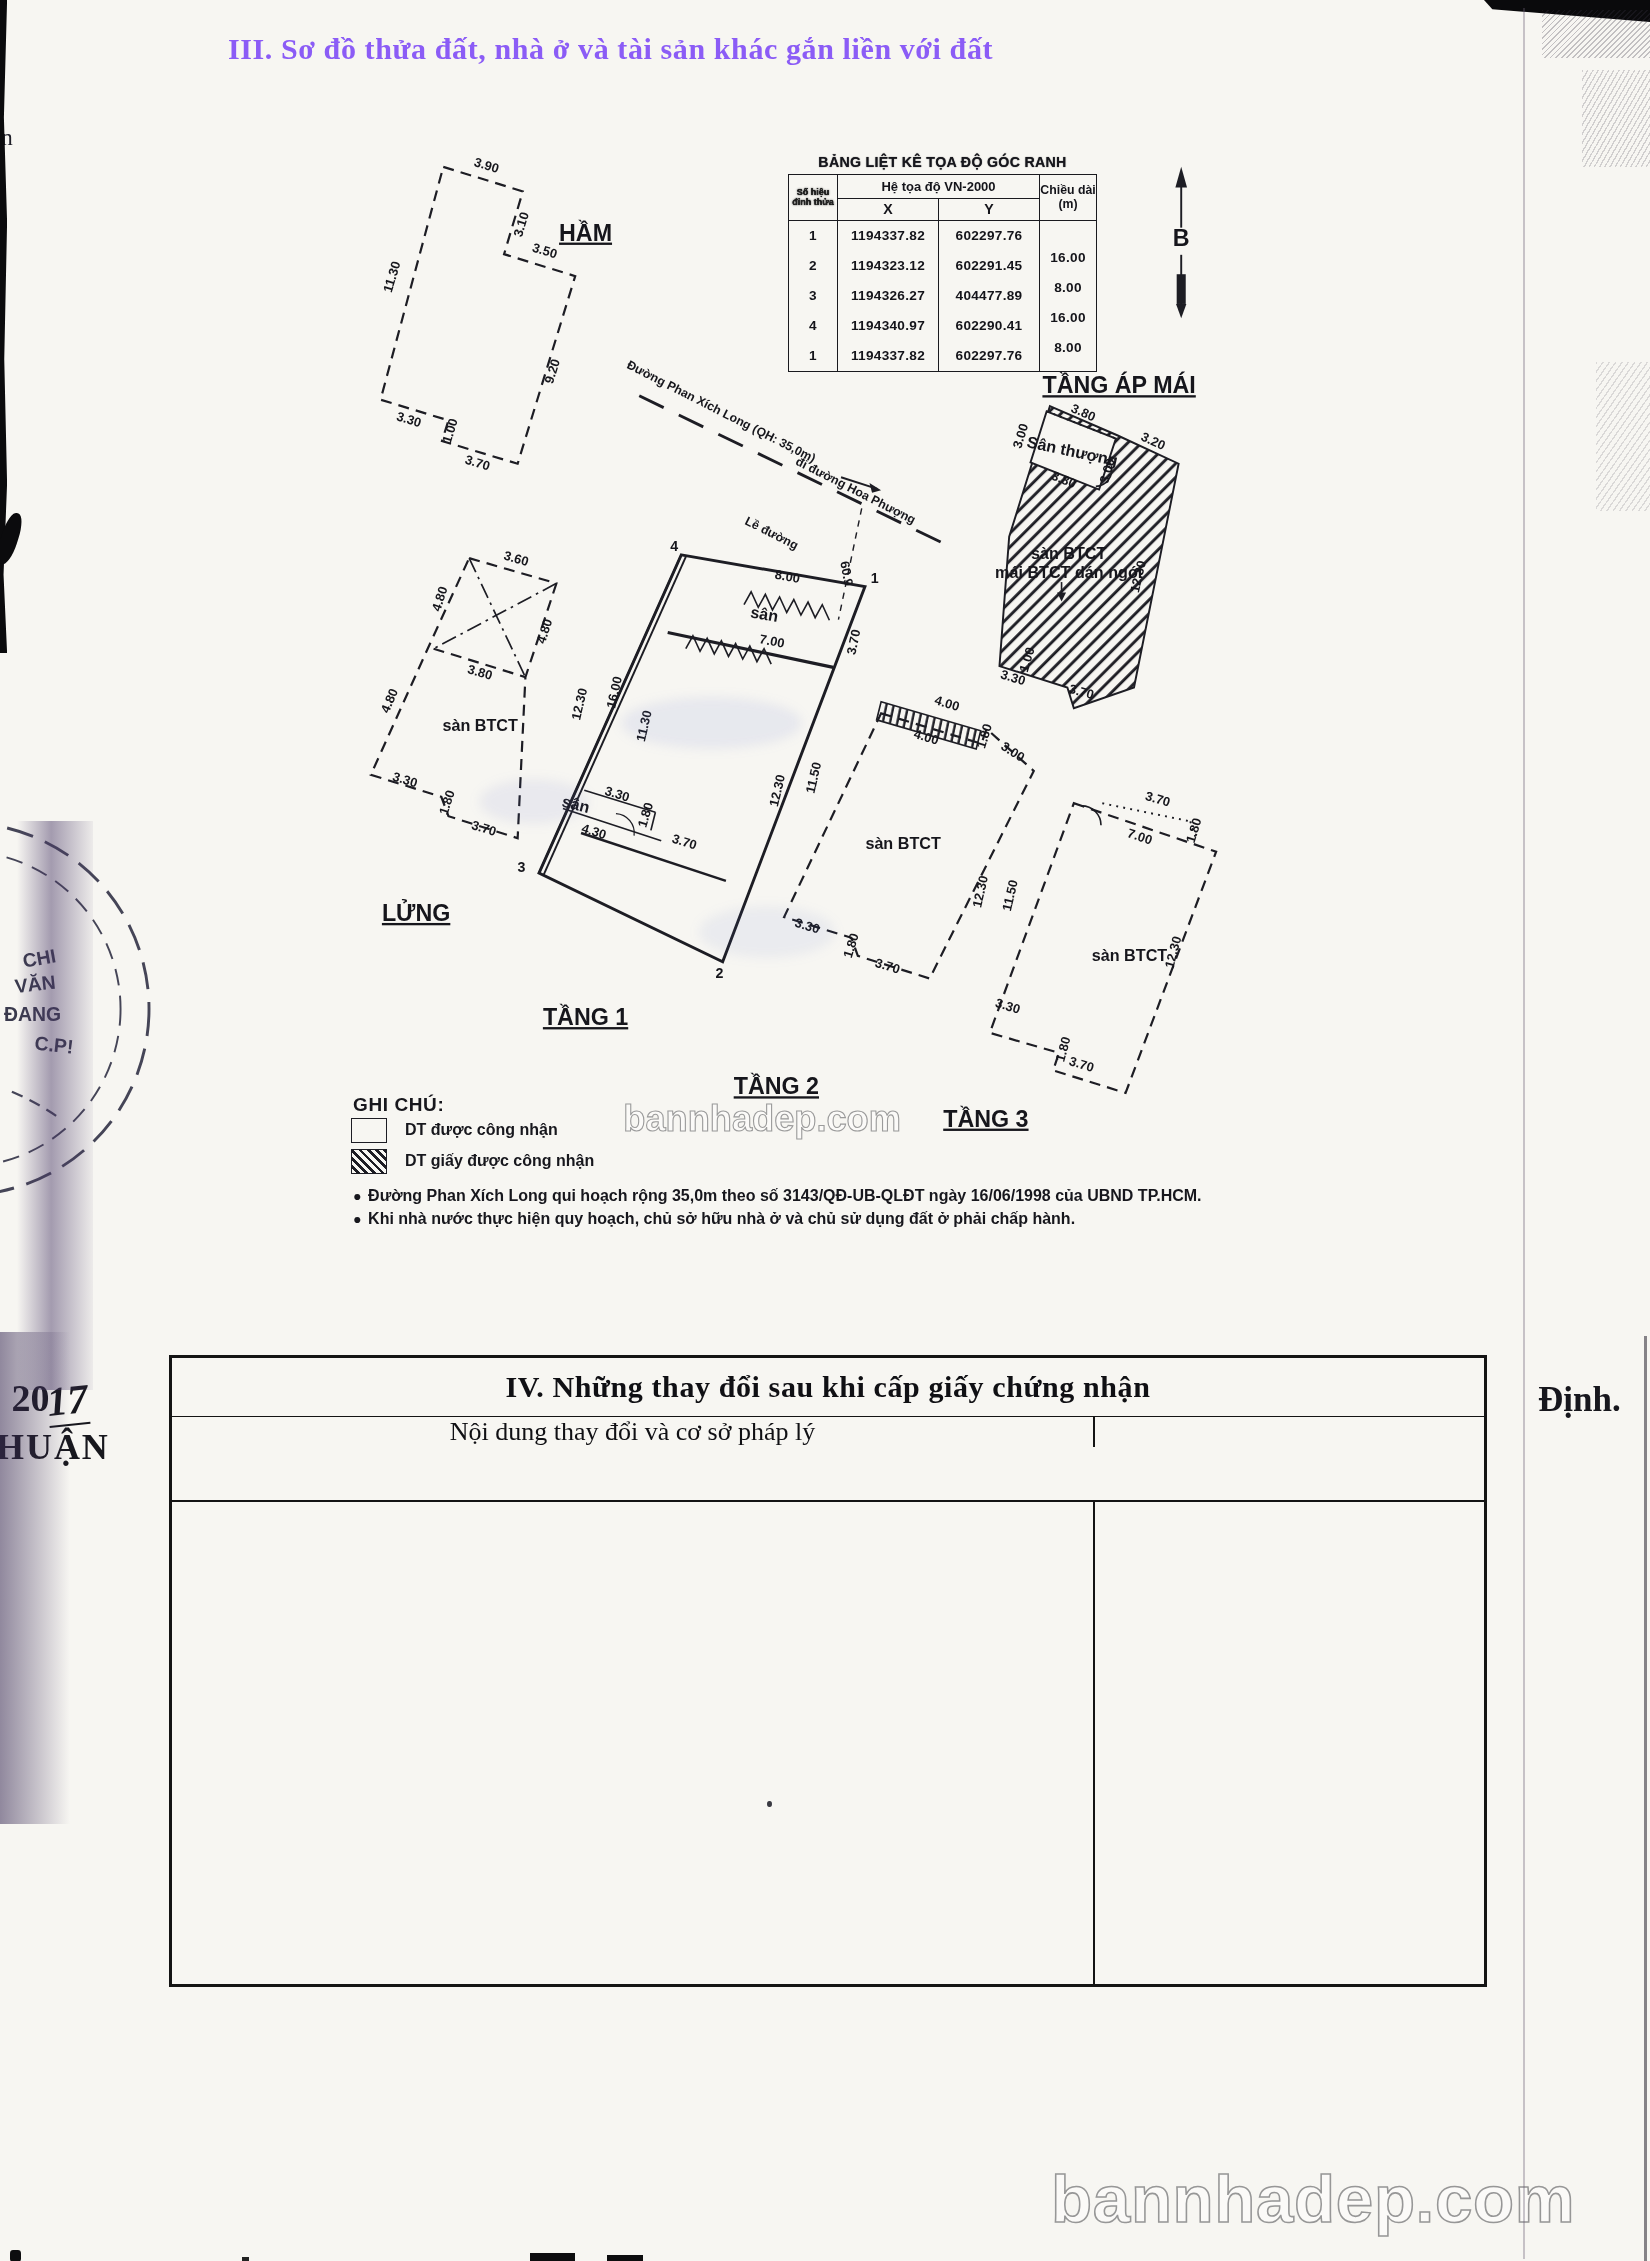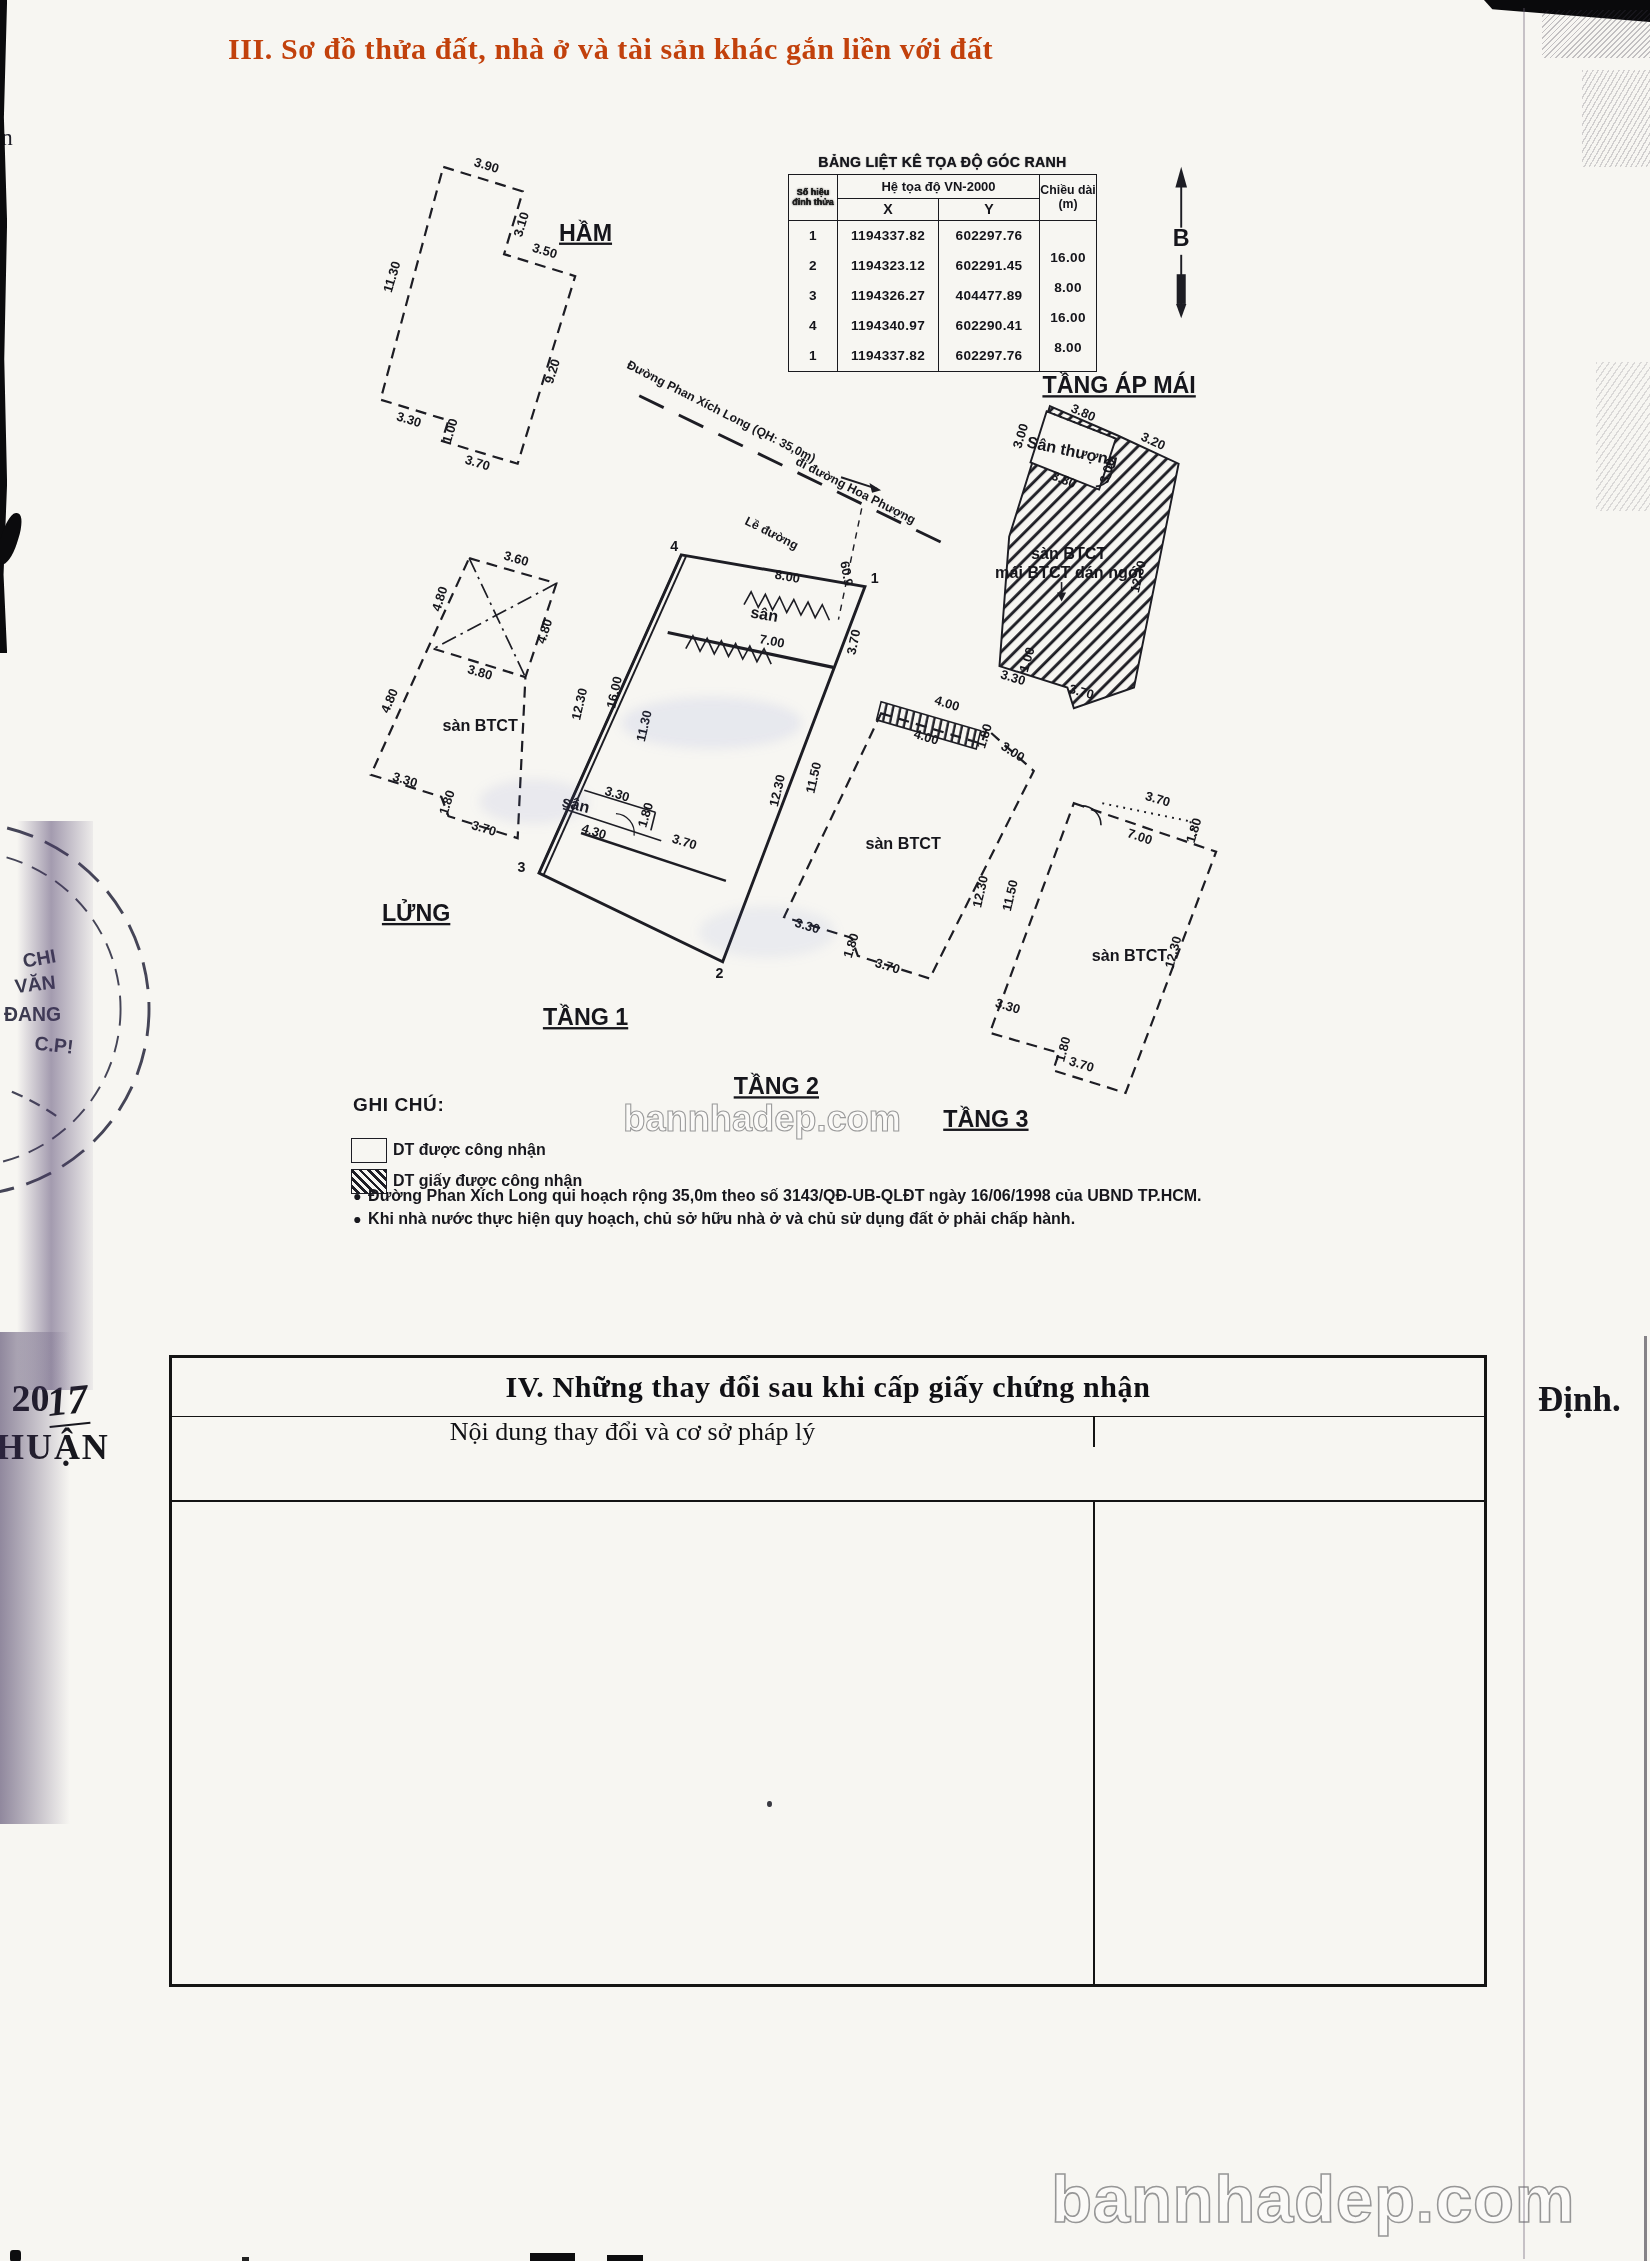--- a/index.html
+++ b/index.html
@@ -1,35 +1,35 @@
 <!DOCTYPE html>
 <html style="font-size:10.3px"><head>
 <meta charset="utf-8">
 <style>
   html,body{margin:0;padding:0;background:#777;}
   .page{position:relative;width:1651px;height:2261px;background:#f7f6f2;overflow:hidden;
         font-family:"Liberation Sans",sans-serif;color:#17171d;}
   .abs{position:absolute;}
   
   .doc-title{left:228px;top:32px;width:1009px;font-family:"Liberation Serif",serif;
-             font-weight:bold;font-size:30px;letter-spacing:0.6px;color:#c2410c;}
+             font-weight:bold;font-size:30px;letter-spacing:0.6px;color:#8b5cf6;}
   
   .coord{left:771px;top:154px;width:309px;margin-left:17px;}
   .coord .ct-title{text-align:center;font-weight:bold;font-size:14.2px;letter-spacing:0.3px;
                    text-shadow:0 0 1px #333;margin-bottom:3.9px;}
   table.ct{border-collapse:collapse;width:100%;table-layout:fixed;}
   table.ct th,table.ct td{border:1.3px solid #1a1a1f;padding:0;font-weight:bold;color:#14141a;}
   table.ct{border:1.9px solid #1a1a1f;}
   .ct th{font-size:13px;}
   .ct .smudge{font-size:9px;line-height:10.3px;text-shadow:0 0 1.9px #000,0 0 0.6px #000;color:#222;}
   .ct td .ln{height:30px;line-height:30px;text-align:center;font-size:13.6px;letter-spacing:0.3px;}
   .ct td .lenwrap{padding-top:15px;}
   
   .ghichu-title{left:353px;top:1094px;font-size:19px;font-weight:bold;letter-spacing:0.6px;}
-  .leg-row{display:flex;align-items:center;gap:6px;margin-top:20px;}
+  .leg-row{display:flex;align-items:center;gap:18px;}
   .leg1{left:351px;top:1118px;}
   .leg2{left:351px;top:1149px;}
   .swatch{width:34px;height:22.6px;border:1.9px solid #1d1d24;background:#f7f6f2;}
   .swatch.hatch{background:repeating-linear-gradient(45deg,transparent 0 3.2px,#1d1d24 3.2px 5.8px);}
   .leg-label{font-size:16px;font-weight:bold;}
   .note{left:353px;top:1185px;width:970px;font-size:16px;font-weight:bold;line-height:22.6px;}
   .note .b{font-size:14.2px;margin-right:6.5px;}
   
   .s4{left:169px;top:1355px;width:1312px;height:626px;border:3.2px solid #141414;
       font-family:"Liberation Serif",serif;color:#101014;display:flex;flex-direction:column;}

